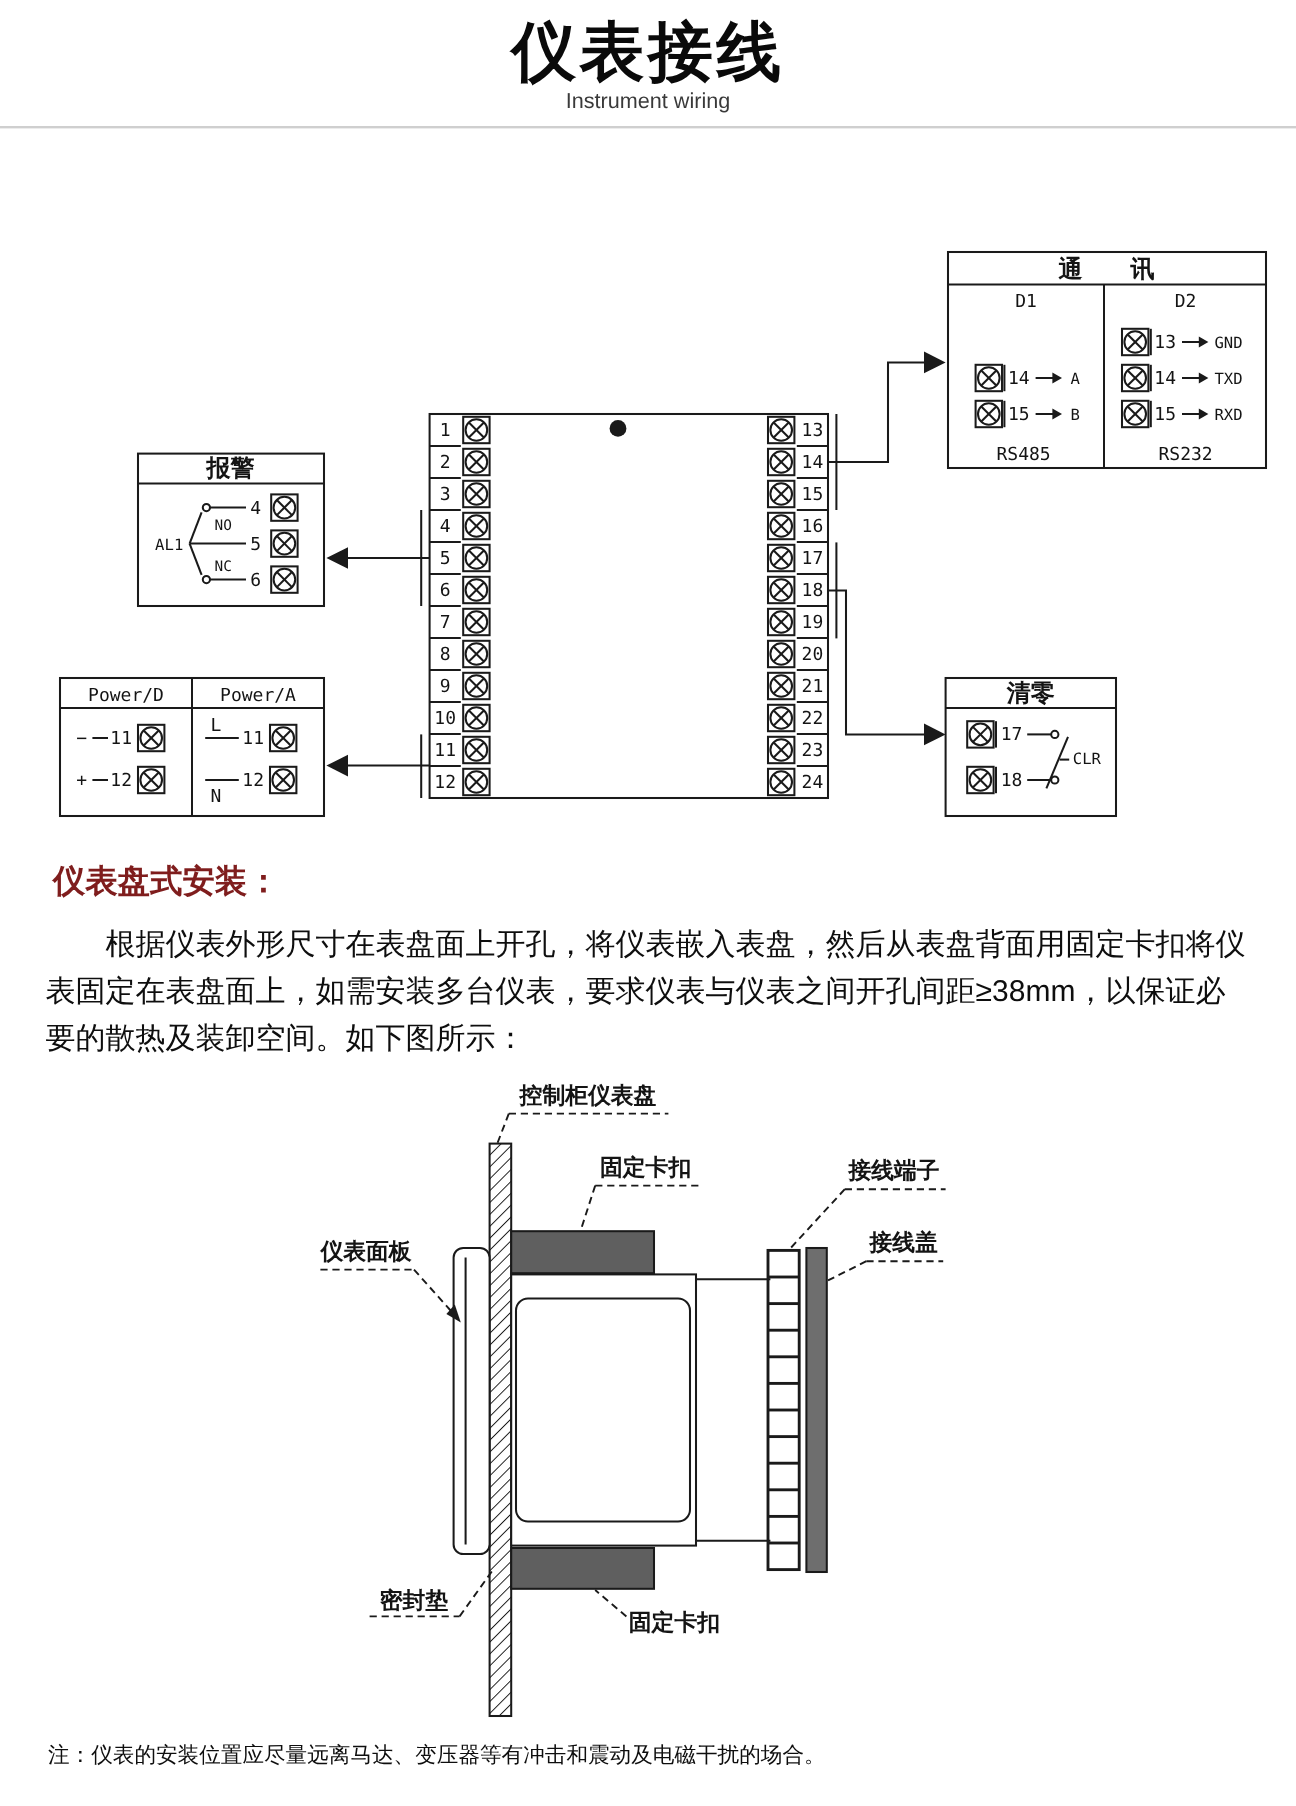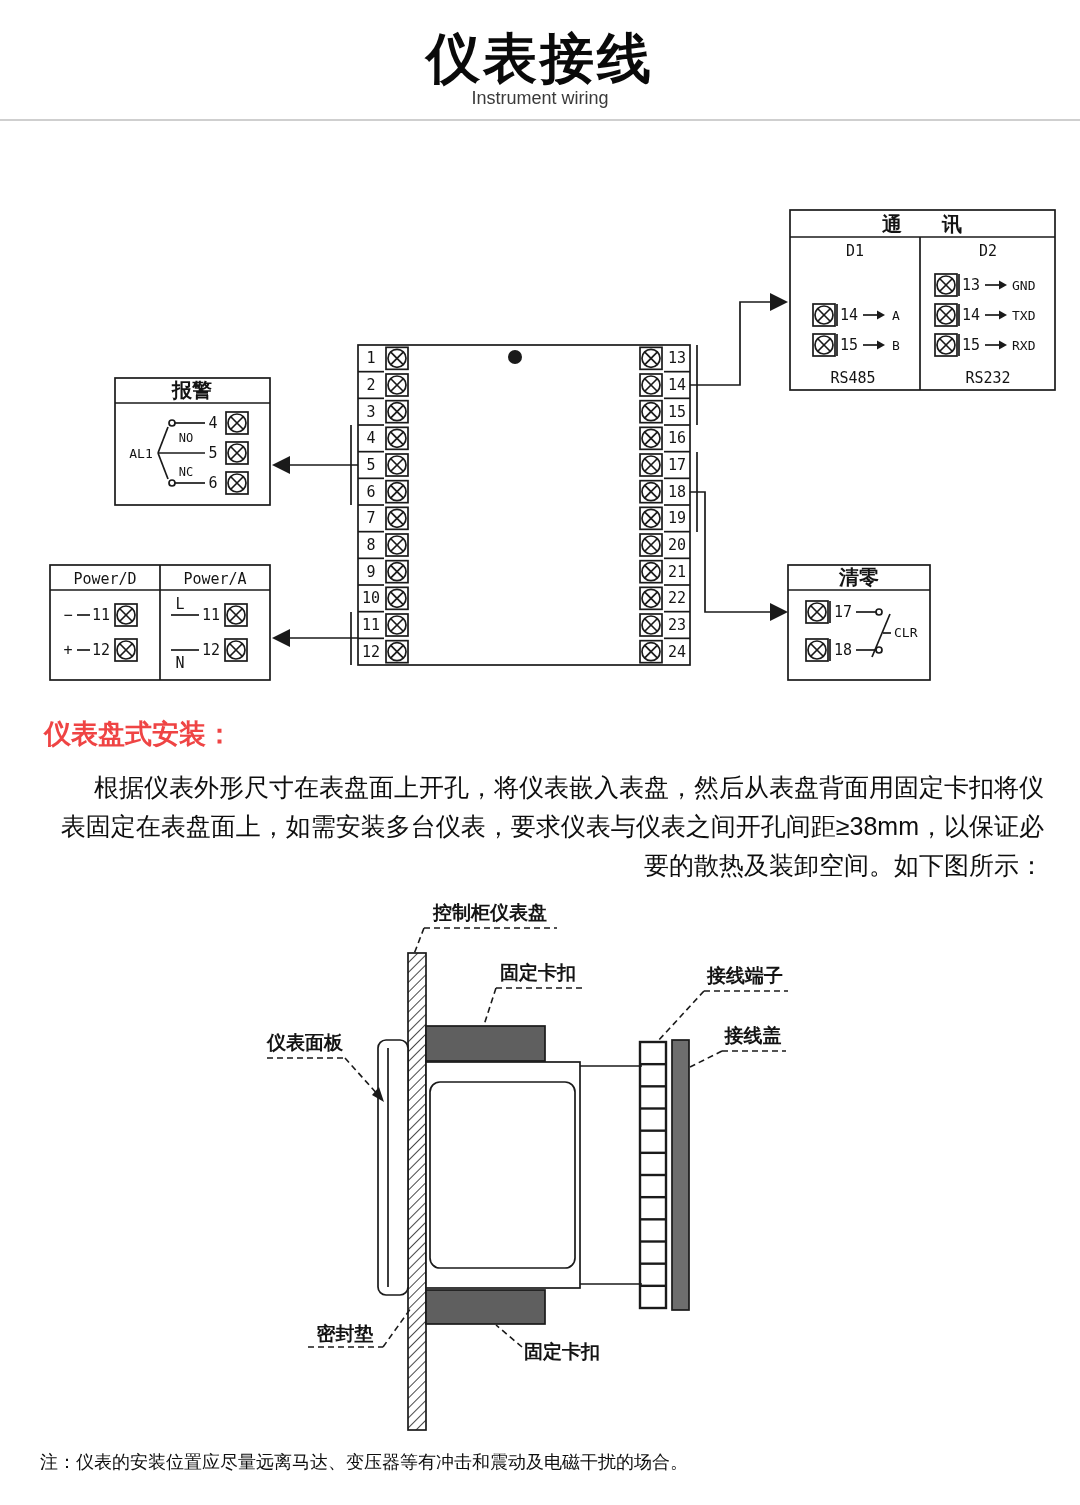--- a/index.html
+++ b/index.html
@@ -2,28 +2,28 @@
 <html><head>
 <meta charset="utf-8">
 <style>
   html,body{margin:0;padding:0;background:#fff;}
   .page{position:relative;width:1080px;height:1505px;background:#fff;overflow:hidden;
         font-family:"Liberation Sans",sans-serif;color:#111;}
   .abs{position:absolute;}
 
   
   .hdr{position:absolute;top:0;left:0;width:1080px;text-align:center;
-       border-bottom:2px solid #cfcfcf;padding:30px 0 10px;}
+       border-bottom:2px solid #cfcfcf;padding:16px 0 10px;}
   .hdr h1{margin:0;font-size:54px;font-weight:700;letter-spacing:3px;color:#0a0a0a;line-height:1.05;}
   .hdr .sub{font-size:18px;color:#3a3a3a;margin-top:1px;}
 
   
   .sect{position:absolute;top:716px;left:38px;width:1006px;}
-  .sect h2{margin:0 0 16px 6px;font-size:27px;font-weight:700;color:#ef4444;font-family:Liberation Mono, monospace;}
-  .sect p{margin:0;font-size:25px;line-height:1.55;text-indent:2em;color:#0e0e0e;text-align:right;}
+  .sect h2{margin:0 0 16px 6px;font-size:27px;font-weight:700;color:#7f1d1d;font-family:Liberation Mono, monospace;}
+  .sect p{margin:0;font-size:25px;line-height:1.55;text-indent:2em;color:#0e0e0e;}
   .note{position:absolute;top:1450px;left:40px;width:1005px;font-size:18px;line-height:1.4;color:#0e0e0e;}
 
   
   svg{display:block;}
   svg text{fill:#141414;}
   .ln{stroke:#1a1a1a;stroke-width:1.7;fill:none;}
   .lnf{stroke:#1a1a1a;stroke-width:1.7;fill:#fff;}
   .ln2{stroke:#1a1a1a;stroke-width:2.4;fill:none;}
   .fill-ink{fill:#1a1a1a;stroke:none;}
   .dash line{stroke:#1a1a1a;stroke-width:1.6;stroke-dasharray:6 4;}

